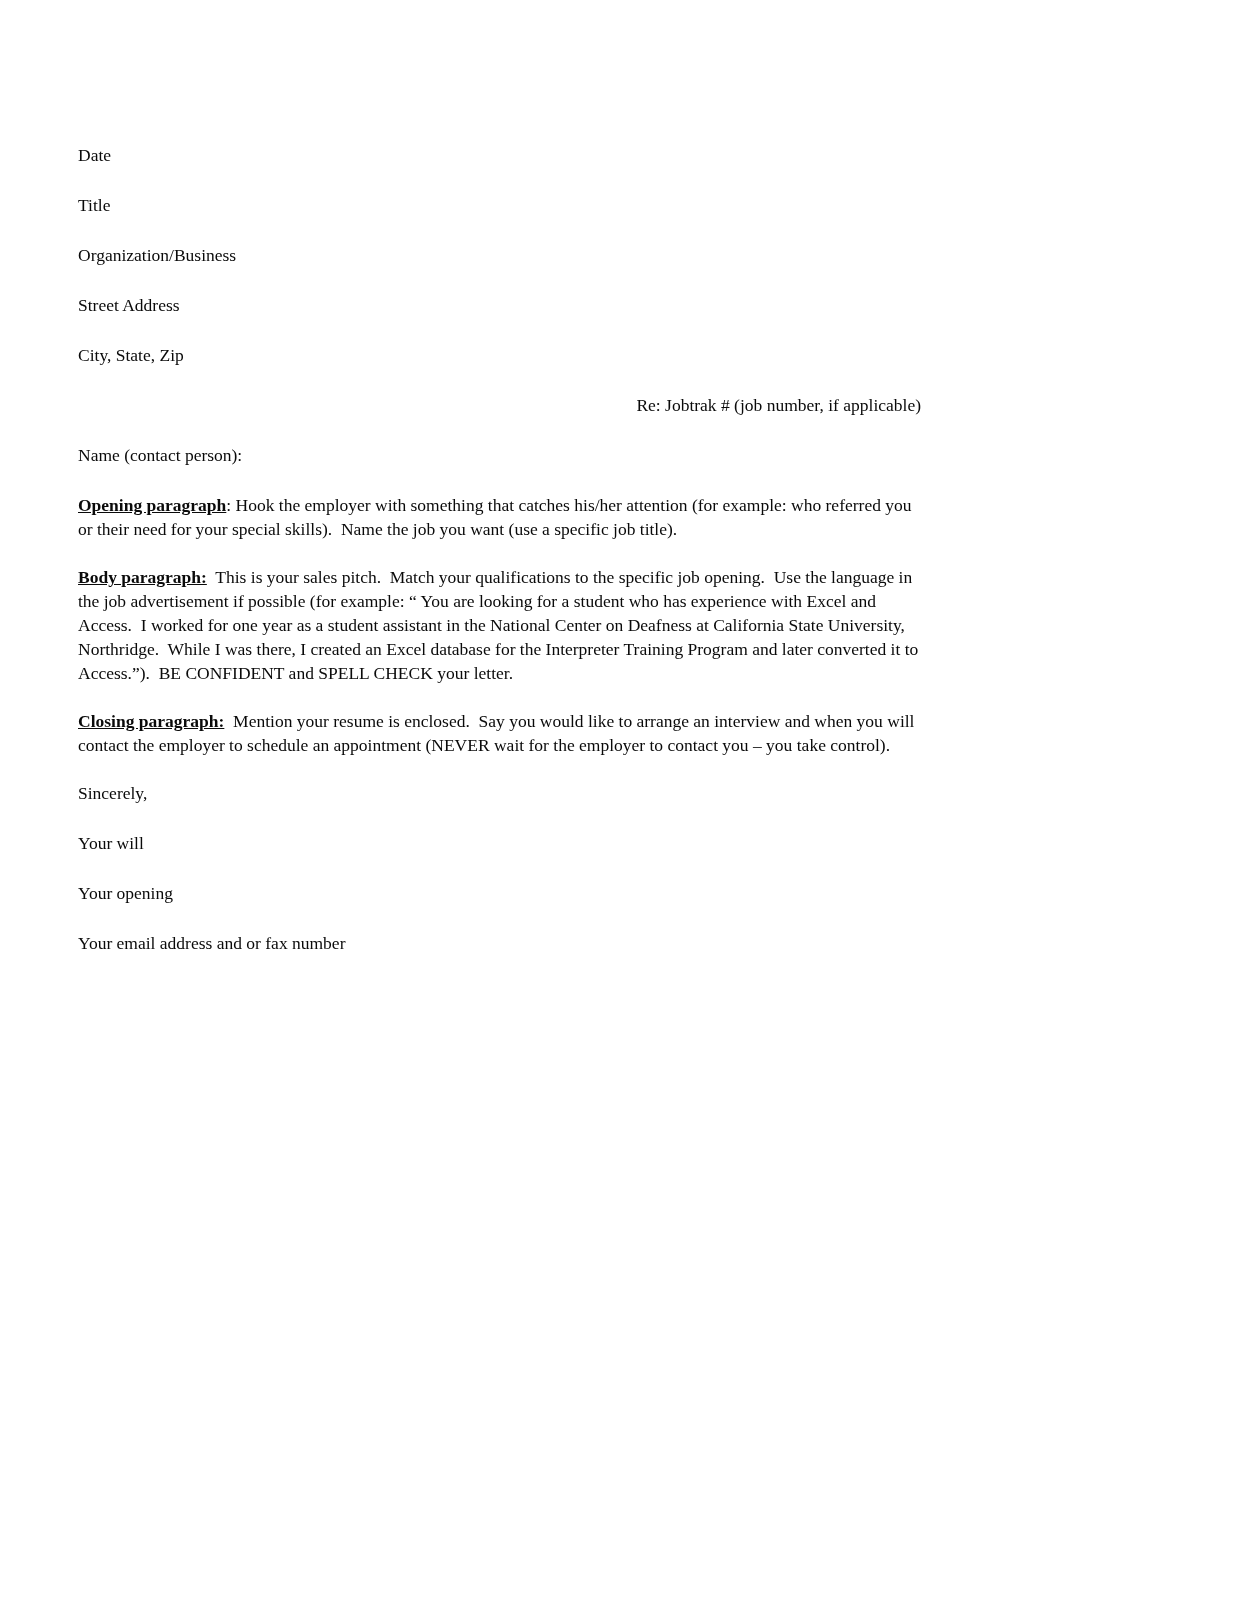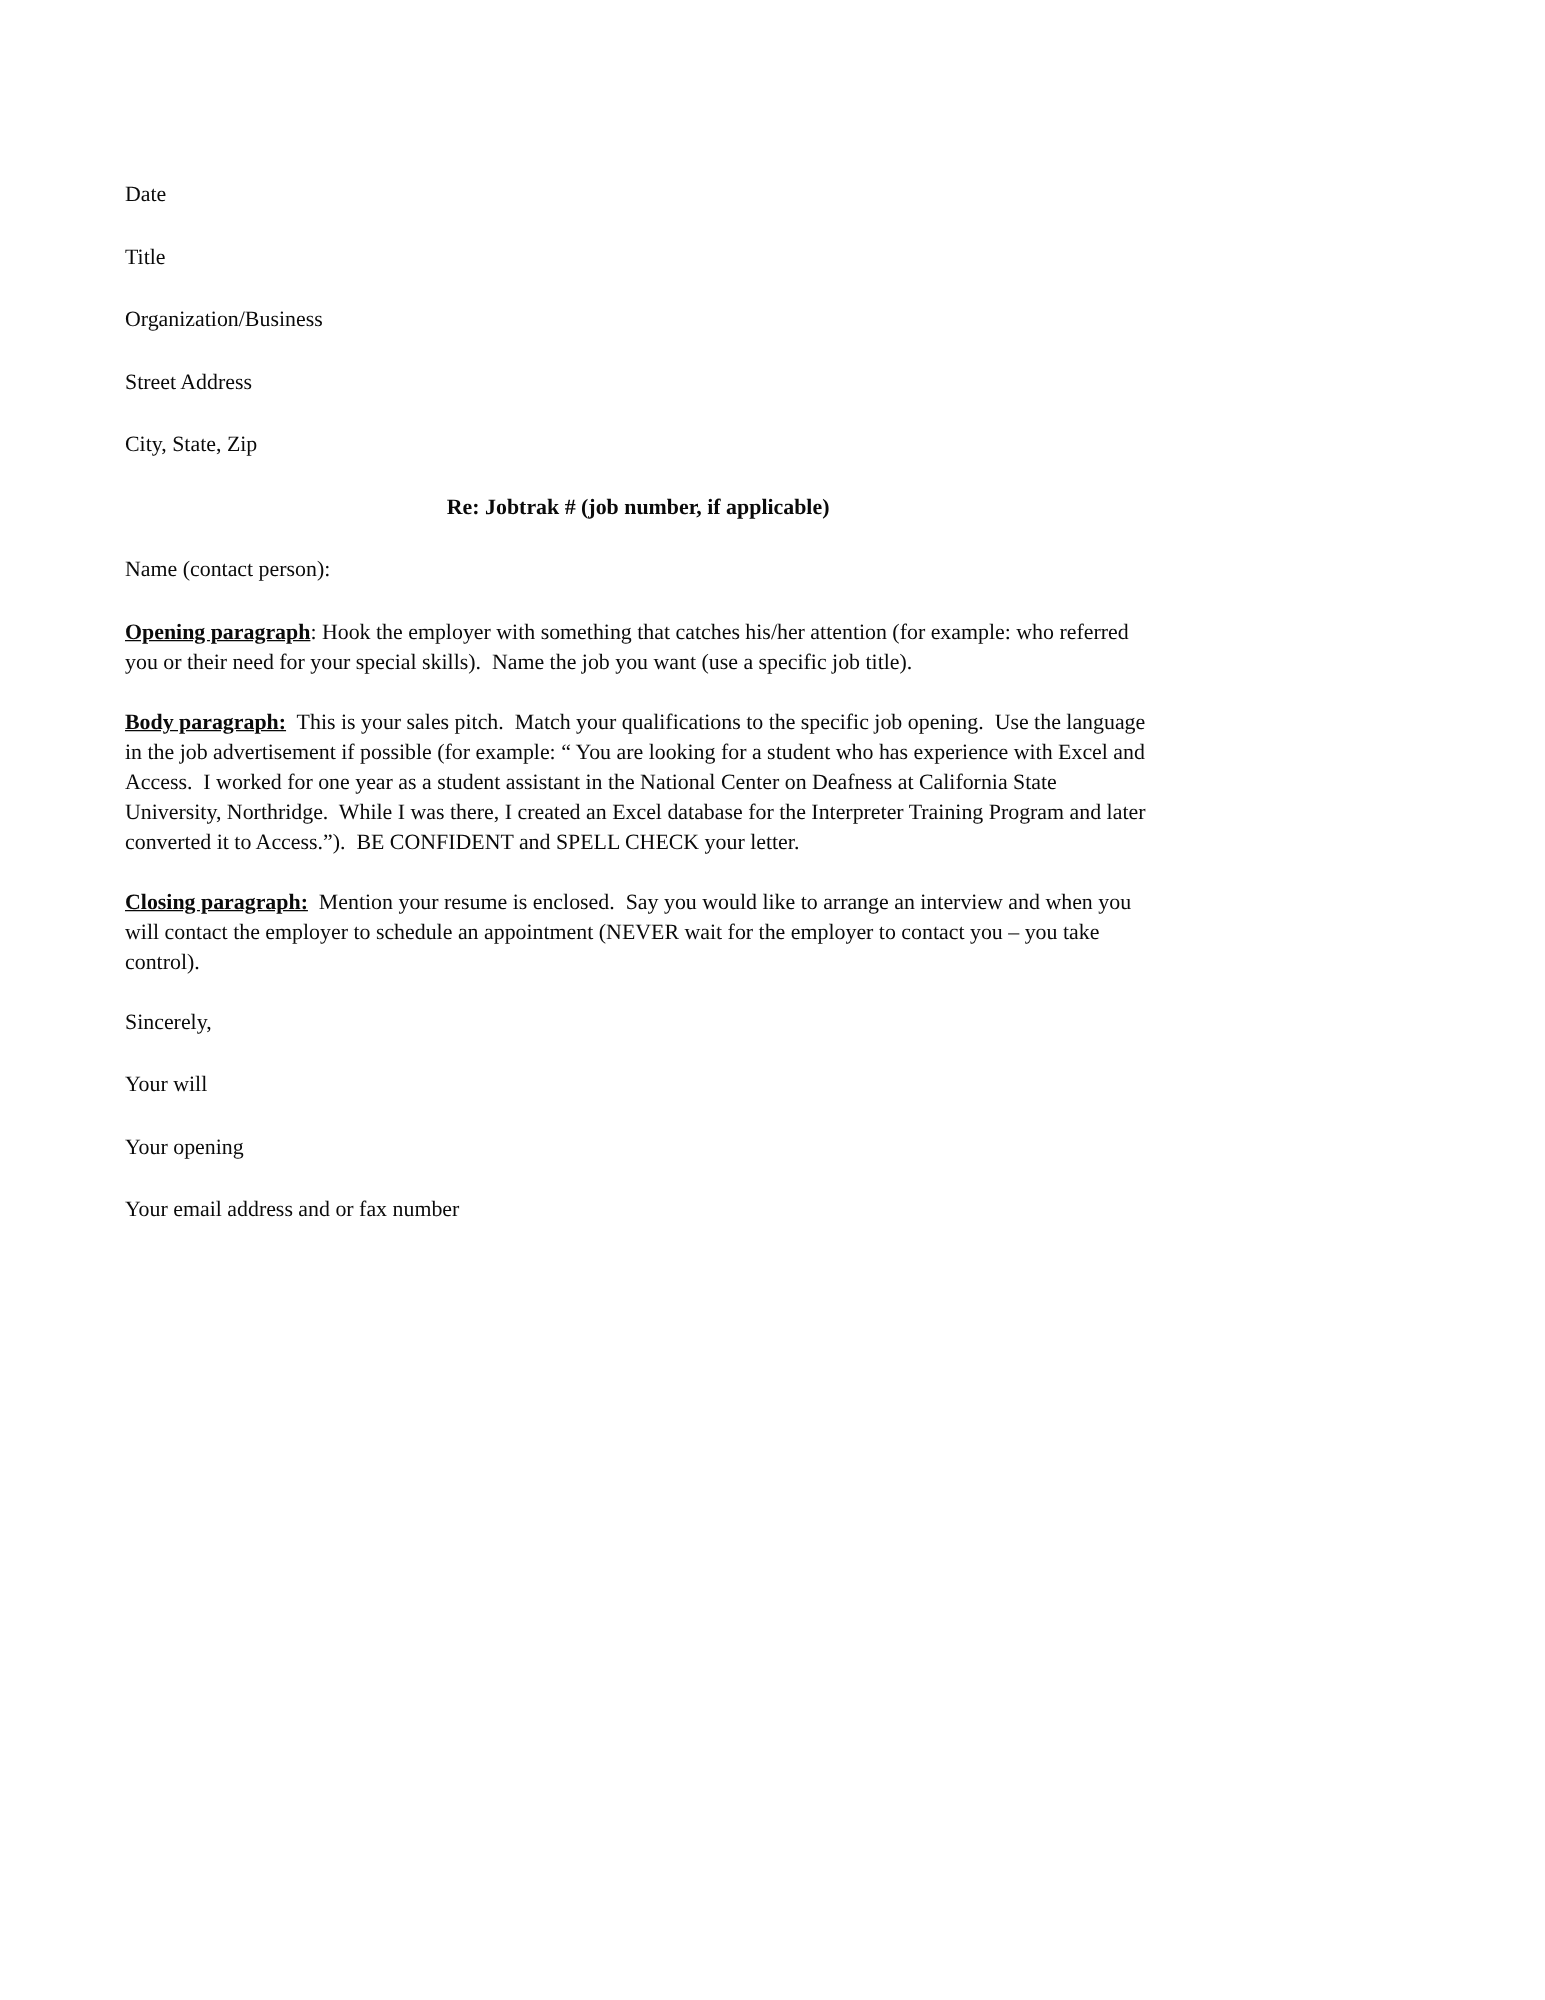--- a/index.html
+++ b/index.html
@@ -9,34 +9,33 @@
   }
   .page {
     position: relative;
     width: 1124px;
     height: 1600px;
     background: #ffffff;
     overflow: hidden;
     font-family: "Liberation Serif", "DejaVu Serif", serif;
     color: #0a0a0a;
     box-sizing: border-box;
-    padding: 143px 203px 0 100px;
+    padding: 143px 203px 0 78px;
   }
   .page p {
     margin: 0 0 26px 0;
     font-size: 17.5px;
     line-height: 24px;
     white-space: pre-wrap;
   }
   .para {
     margin-bottom: 24px !important;
   }
   .re-line {
-    text-align: center;
-    font-weight: bold;
+    text-align: right;
   }
   .label-bold {
     font-weight: bold;
     text-decoration: underline;
   }
 </style>
 </head>
 <body>
 
 <div class="page">

